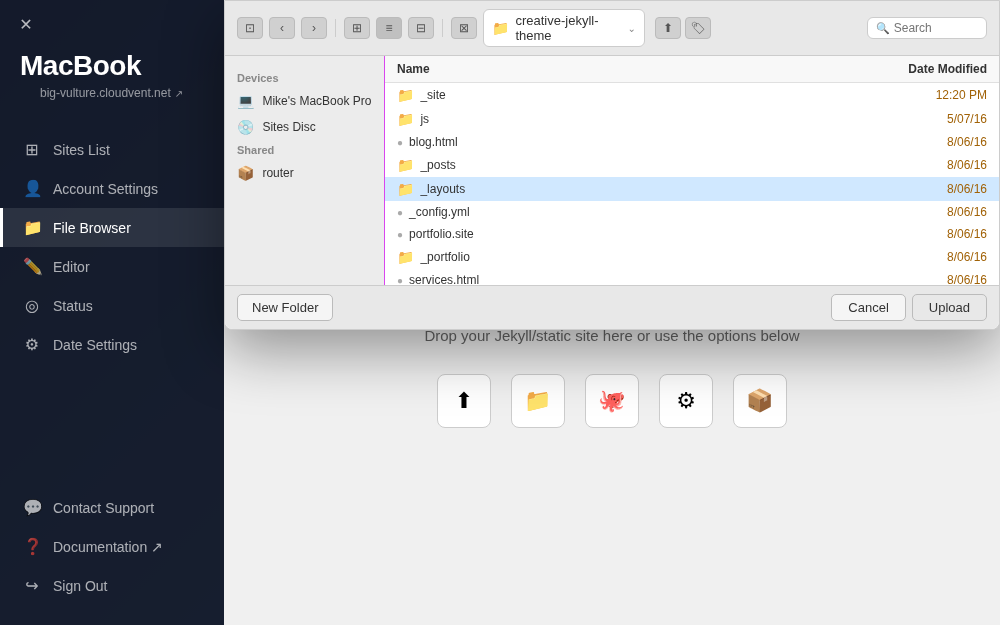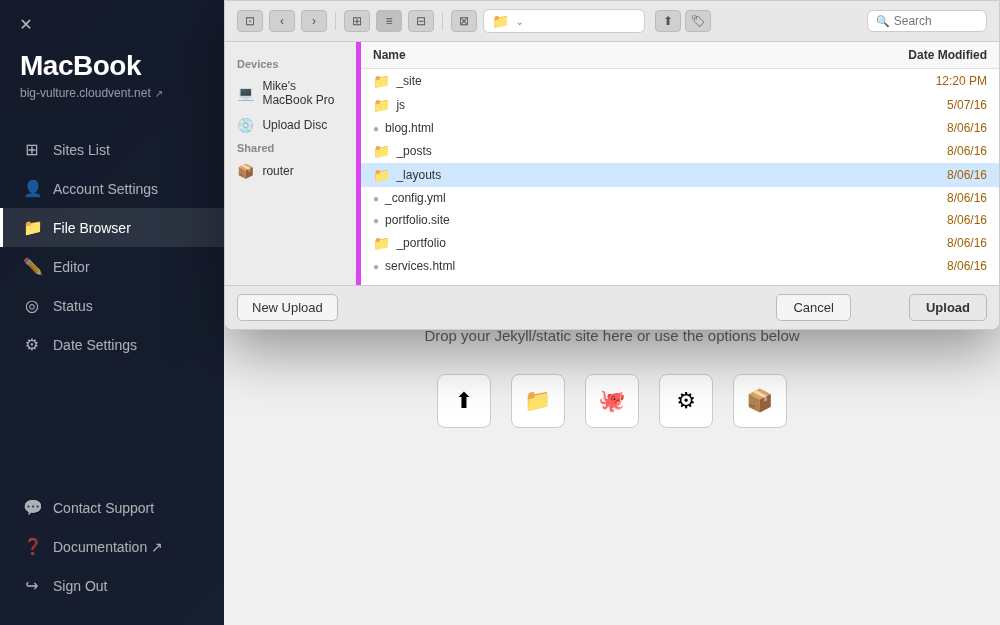--- a/index.html
+++ b/index.html
@@ -27,21 +27,21 @@
     }
 
     .sidebar-brand {
       padding: 50px 20px 20px 20px;
     }
     .sidebar-brand-title {
       font-size: 28px; font-weight: 600; color: #fff; letter-spacing: -0.5px;
     }
     .sidebar-brand-sub {
       font-size: 12px; color: rgba(255,255,255,0.55); margin-top: 4px;
-      display: flex; align-items: center; gap: 4px;
+      display: flex; align-items: center; gap: 4px; margin-left: 20px;
     }
     .external-icon { font-size: 10px; }
 
     .sidebar-nav {
       flex: 1; padding: 10px 0;
     }
 
     .nav-item {
       display: flex; align-items: center; gap: 12px;
       padding: 10px 20px; cursor: pointer;
@@ -145,22 +145,22 @@
     }
     .search-icon-small { font-size: 11px; color: #999; }
 
     
     .modal-body {
       display: flex; flex: 1; overflow: hidden;
     }
 
     
     .file-sidebar {
-      width: 136px; background: #ececec;
-      border-right: 5px solid #d946ef;
+      width: 160px; background: #ececec;
+      border-right: 1px solid #d946ef;
       padding: 12px 0;
       flex-shrink: 0;
     }
     .fs-section-label {
       font-size: 11px; color: #888; font-weight: 600;
       padding: 4px 12px; text-transform: none; letter-spacing: 0;
     }
     .fs-item {
       display: flex; align-items: center; gap: 8px;
       padding: 5px 12px; cursor: pointer; font-size: 12px; color: #333;
@@ -200,30 +200,30 @@
       background: #e8e8e8;
       border-top: 1px solid #ccc;
       border-radius: 0 0 8px 8px;
     }
     .new-folder-btn {
       padding: 5px 14px; background: #f5f5f5;
       border: 1px solid #bbb; border-radius: 5px;
       font-size: 13px; color: #333; cursor: pointer;
     }
 
-    .footer-actions { display: flex; gap: 24px; }
+    .footer-actions { display: flex; gap: 6px; }
     .cancel-btn {
       padding: 5px 16px; background: #f5f5f5;
       border: 1px solid #bbb; border-radius: 5px;
       font-size: 13px; color: #333; cursor: pointer;
     }
     .upload-btn-modal {
       padding: 5px 16px; background: #e8e8e8;
       border: 1px solid #bbb; border-radius: 5px;
-      font-size: 13px; color: #333; cursor: pointer; font-weight: 700; margin-left: 34px;
+      font-size: 13px; color: #333; cursor: pointer; font-weight: 400;
     }
 
     
     .file-list-panel::-webkit-scrollbar { width: 6px; }
     .file-list-panel::-webkit-scrollbar-track { background: #f0f0f0; }
     .file-list-panel::-webkit-scrollbar-thumb { background: #ccc; border-radius: 3px; }
   </style>
 </head>
 <body>
 
@@ -309,20 +309,21 @@
     <div class="tb-btn">›</div>
     <div class="tb-sep"></div>
     <div class="tb-btn">⊞</div>
     <div class="tb-btn" style="background:#c0c0c0;">≡</div>
     <div class="tb-btn">⊟</div>
     <div class="tb-sep"></div>
     <div class="tb-btn">⊠</div>
 
     <div class="tb-path">
       <span class="tb-path-folder">📁</span>
+      <span class="tb-path-name">creative-jekyll-theme</span>
       <span class="tb-path-chevron">⌄</span>
     </div>
 
     <div class="tb-actions">
       <div class="tb-action-btn">⬆</div>
       <div class="tb-action-btn">🏷</div>
     </div>
 
     <div style="flex:1"></div>
 
@@ -335,21 +336,21 @@
   <div class="modal-body">
 
     <div class="file-sidebar">
       <div class="fs-section-label">Devices</div>
       <div class="fs-item">
         <span class="fs-icon">💻</span>
         <span>Mike's MacBook Pro</span>
       </div>
       <div class="fs-item">
         <span class="fs-icon">💿</span>
-        <span>Upload Disc</span>
+        <span>Sites Disc</span>
       </div>
       <div class="fs-section-label" style="">Shared</div>
       <div class="fs-item">
         <span class="fs-icon">📦</span>
         <span>router</span>
       </div>
     </div>
 
     <div class="file-list-panel">
       <div class="file-list-header">
@@ -419,19 +420,19 @@
               <span class="file-icon-file">●</span>
               <span class="file-name-text">services.html</span>
             </div>
             <span class="file-date">8/06/16</span>
           </div>
         </div>
     </div>
   </div>
 
   <div class="modal-footer">
-    <button class="new-folder-btn">New Upload</button>
+    <button class="new-folder-btn">New Folder</button>
     <div class="footer-actions">
       <button class="cancel-btn">Cancel</button>
       <button class="upload-btn-modal">Upload</button>
     </div>
   </div>
 </div>
 
 </body></html>

